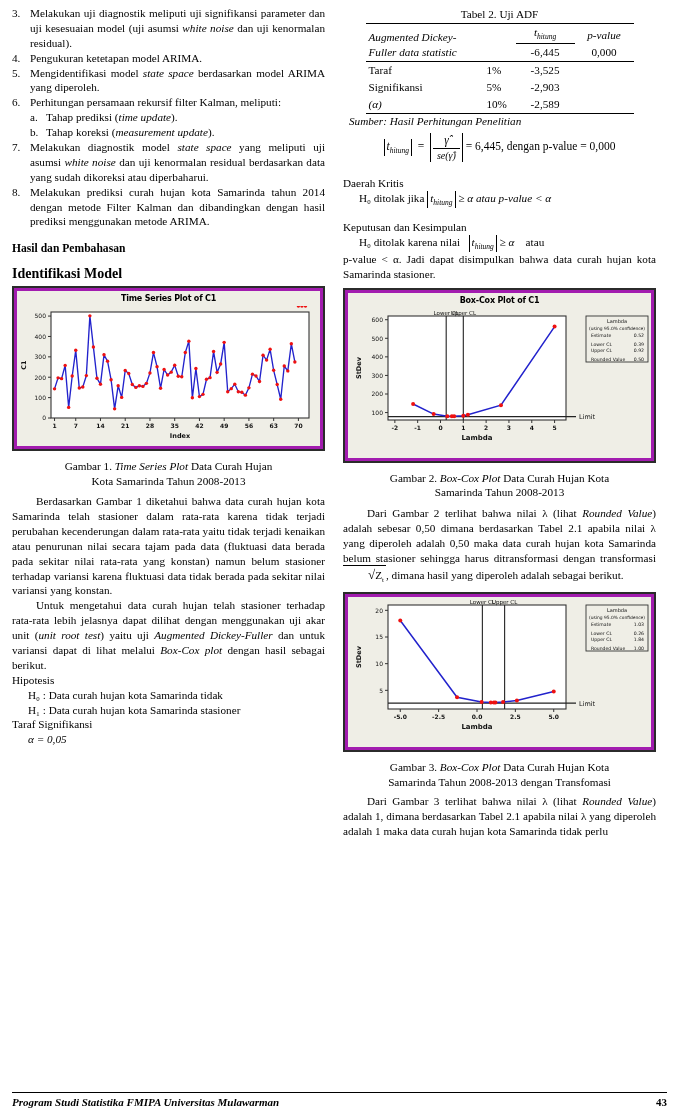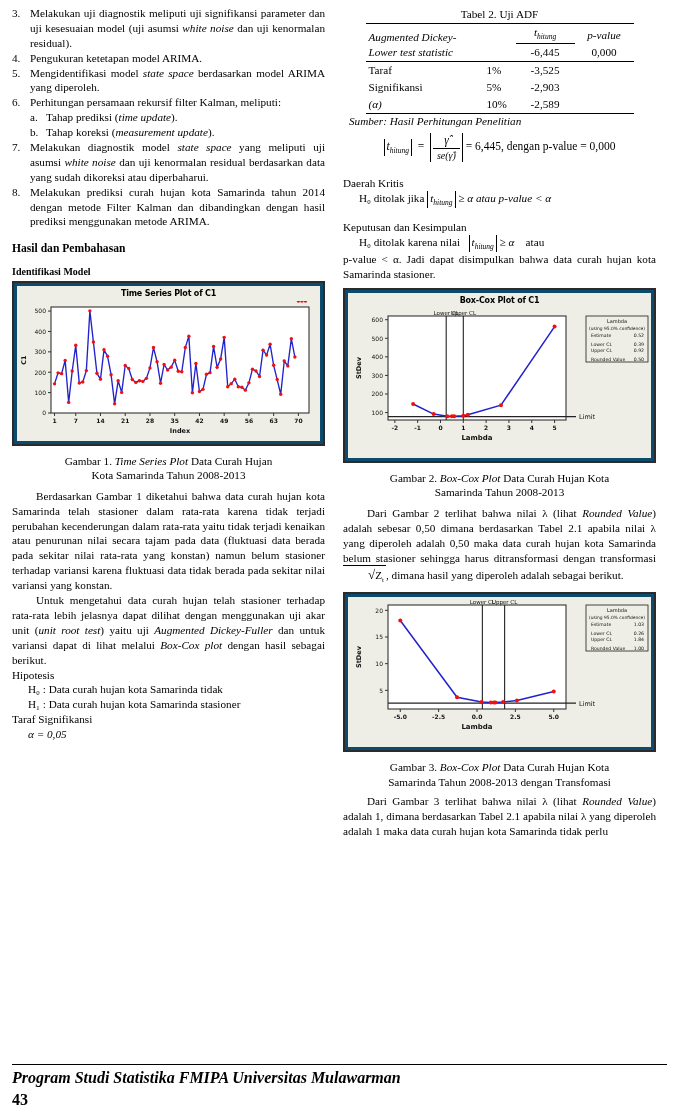--- a/index.html
+++ b/index.html
@@ -66,21 +66,21 @@
     top: 0;
   }
   i, .it { font-style: italic; }
 
   h2.section {
     font-size: 11.6px;
     font-weight: bold;
     margin: 12px 0 2px 0;
   }
   h3.subsection {
-    font-size: 10px;
+    font-size: 14px;
     font-weight: bold;
     margin: 8px 0 3px 0;
   }
   p.body {
     margin: 0;
     text-align: justify;
     text-justify: inter-word;
     text-indent: 24px;
   }
   p.body.noindent { text-indent: 0; }
@@ -89,21 +89,21 @@
     text-align: center;
     font-size: 11.2px;
     line-height: 1.3;
   }
   p.plain { margin: 0; text-align: left; }
   .indent1 { padding-left: 16px; }
 
   
   .figbox {
     border: 2px solid #2b2b2b;
-    background: #0c4a6e;
+    background: #a21caf;
     padding: 3px;
     margin: 3px 0 8px 0;
   }
   .figinner { background: #efeee6; position: relative; }
   .chart-title {
     text-align: center;
     font-size: 8px;
     font-weight: bold;
     font-family: "DejaVu Sans", sans-serif;
     padding: 3px 0 1px 0;
@@ -180,22 +180,21 @@
   .footer .rule {
     border-top: 1.8px solid #000;
     margin-bottom: 2px;
   }
   .footer .frow {
     display: flex;
     justify-content: space-between;
     align-items: baseline;
     font-weight: bold;
     font-style: italic;
-    font-size: 16px;
-    flex-direction: column;
+    font-size: 11px;
   }
   .footer .pg { font-style: normal; }
 </style>
 </head>
 <body>
 
 <div class="page">
   <div class="columns">
 
     <div class="col">
@@ -382,21 +381,21 @@
 
     <div class="col">
 
       <div class="tbl-title">Tabel 2. Uji ADF</div>
 
       <table class="adf">
         <tbody>
             <tr>
           <td class="rule-top ital" rowspan="2" style="width:44%;">
             <span>Augmented Dickey-</span><br>
-            <span>Lower test statistic</span>
+            <span>Fuller data statistic</span>
           </td>
           <td class="rule-top" style="width:12%;"></td>
           <td class="rule-top rule-bot ctr" style="width:22%;">
             <span class="tsub">t</span><sub class="small">hitung</sub>
           </td>
           <td class="rule-top ctr ital" style="width:22%;">p-value</td>
         </tr>
         <tr>
           <td></td>
           <td class="ctr">-6,445</td>

